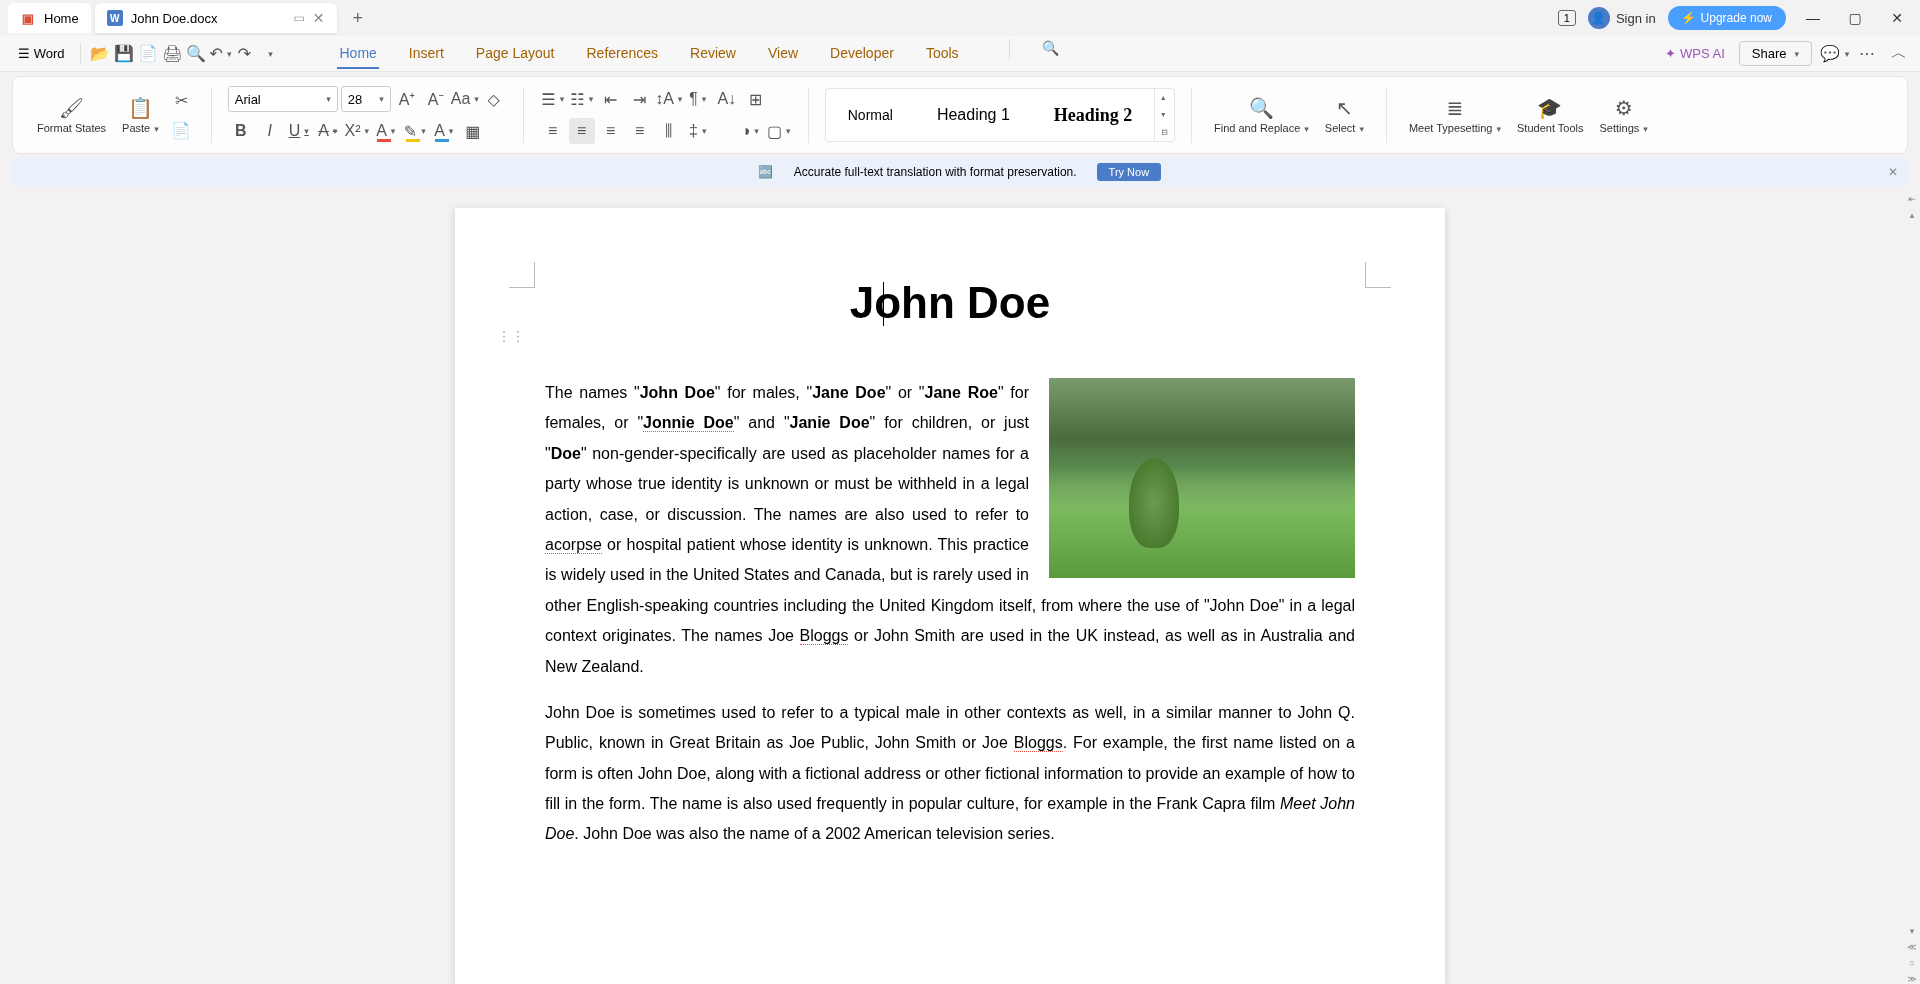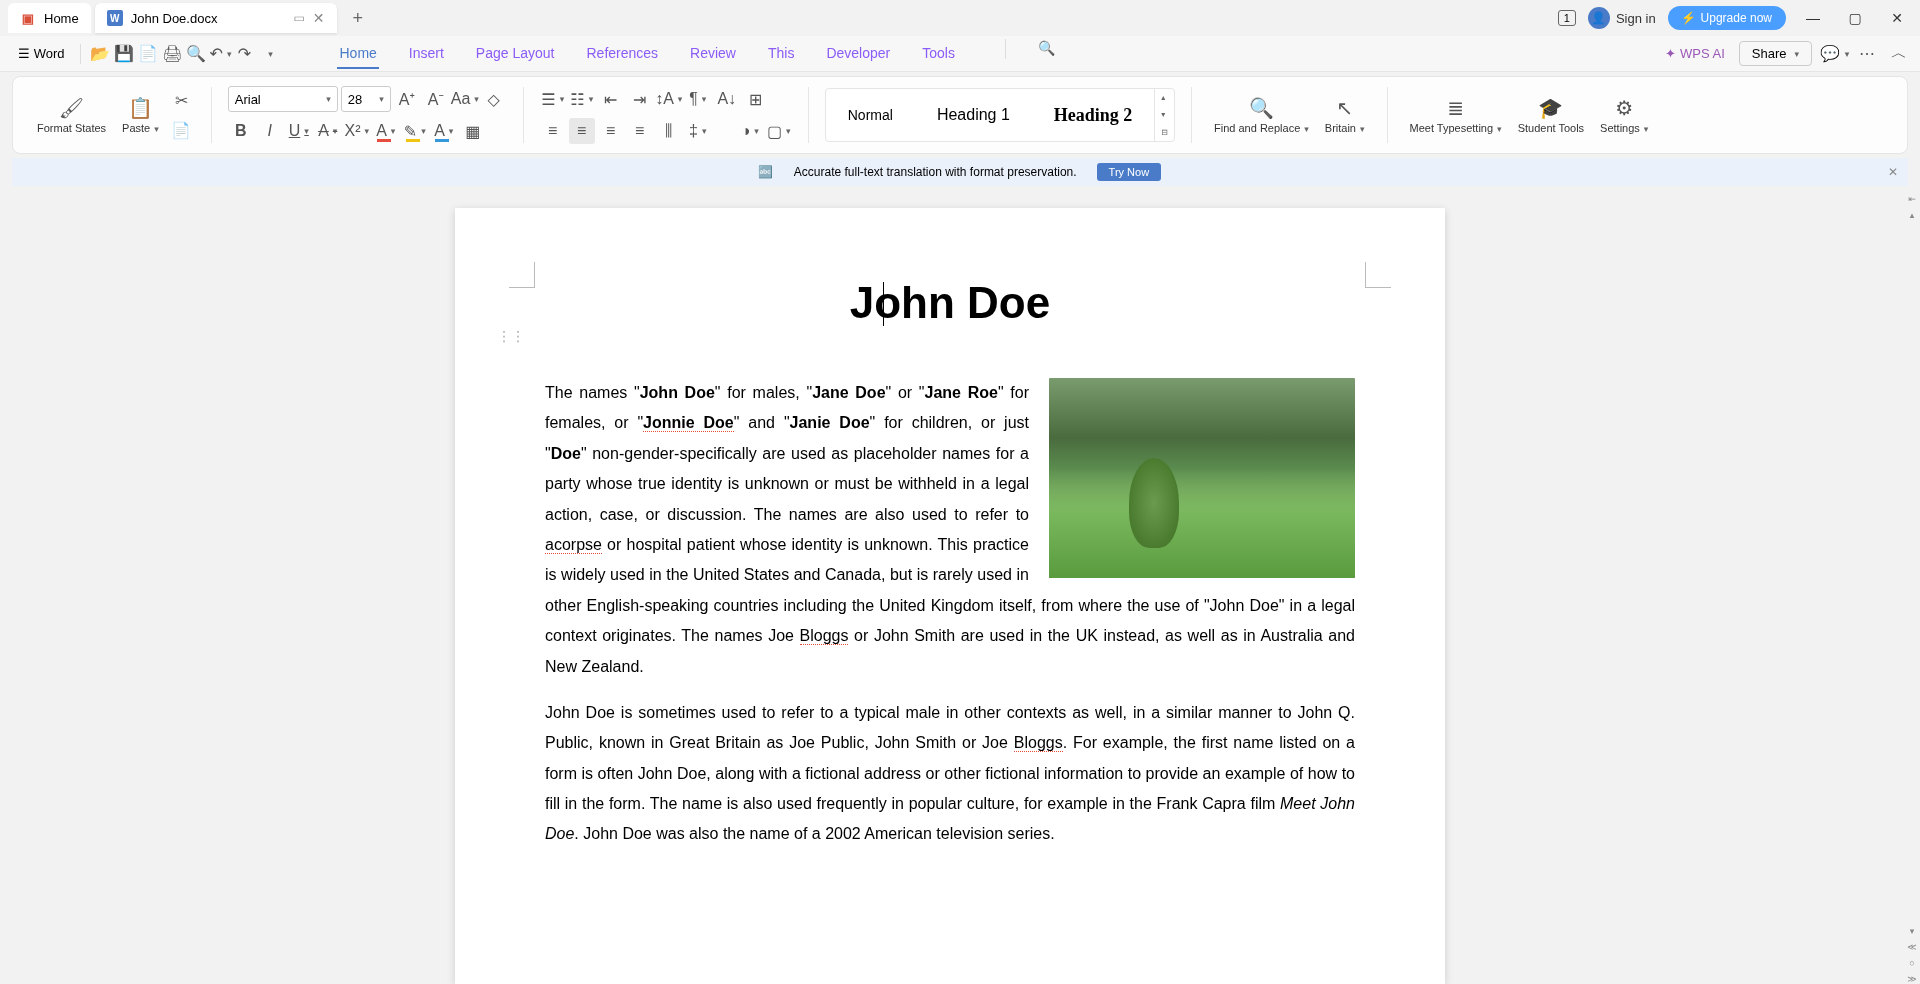--- a/index.html
+++ b/index.html
@@ -23,21 +23,21 @@
   .upgrade-btn { background: #4a9eff; color: #fff; border: none; border-radius: 14px; padding: 5px 14px; font-size: 12px; display: flex; align-items: center; gap: 4px; }
   .win-btn { width: 30px; height: 30px; display: flex; align-items: center; justify-content: center; color: #333; font-size: 14px; cursor: pointer; }
 
   
   .menubar { height: 36px; background: #f7f7f7; display: flex; align-items: center; padding: 0 12px; border-bottom: 1px solid #e5e5e5; }
   .menu-left { display: flex; align-items: center; gap: 6px; }
   .menu-btn { display: flex; align-items: center; gap: 4px; font-size: 13px; padding: 4px 6px; cursor: pointer; }
   .menu-icon { width: 18px; height: 18px; color: #555; display: flex; align-items: center; justify-content: center; }
   .menu-sep { width: 1px; height: 20px; background: #ddd; margin: 0 4px; }
   .menu-tabs { display: flex; gap: 28px; margin-left: 60px; font-size: 14px; }
-  .menu-tab { padding: 6px 2px; cursor: pointer; color: #8b5cf6; position: relative; }
+  .menu-tab { padding: 6px 2px; cursor: pointer; color: #a16207; position: relative; }
   .menu-tab.active { color: #4a7bc8; font-weight: 500; border-bottom: 2px solid #4a7bc8; }
   .menubar-right { margin-left: auto; display: flex; align-items: center; gap: 14px; }
   .wps-ai { display: flex; align-items: center; gap: 4px; font-size: 13px; color: #9b59b6; }
   .share-btn { border: 1px solid #ccc; border-radius: 4px; padding: 4px 12px; font-size: 13px; display: flex; align-items: center; gap: 4px; }
 
   
   .ribbon { background: #fdfdfd; border: 1px solid #e5e5e5; border-radius: 8px; margin: 4px 12px; padding: 6px 10px; display: flex; align-items: center; gap: 8px; height: 78px; }
   .ribbon-group { display: flex; align-items: center; gap: 4px; padding: 0 8px; }
   .ribbon-sep { width: 1px; height: 56px; background: #e5e5e5; }
   .ribbon-btn-v { display: flex; flex-direction: column; align-items: center; justify-content: center; padding: 4px 6px; font-size: 11px; color: #333; gap: 2px; cursor: pointer; }
@@ -132,21 +132,21 @@
     <span class="menu-icon">
         <span class="dd-arrow">▾</span>
       </span>
   </div>
   <div class="menu-tabs">
     <span class="menu-tab active">Home</span>
     <span class="menu-tab">Insert</span>
     <span class="menu-tab">Page Layout</span>
     <span class="menu-tab">References</span>
     <span class="menu-tab">Review</span>
-    <span class="menu-tab">This</span>
+    <span class="menu-tab">View</span>
     <span class="menu-tab">Developer</span>
     <span class="menu-tab">Tools</span>
     <span class="menu-sep" style="margin-left:20px"></span>
     <span class="menu-icon">🔍</span>
   </div>
   <div class="menubar-right">
     <div class="wps-ai">
       <span>✦</span>
       <span>WPS AI</span>
     </div>
@@ -245,21 +245,21 @@
     </div>
   </div>
   <span class="ribbon-sep"></span>
   <div class="ribbon-group">
     <div class="ribbon-btn-v">
       <span class="icon">🔍</span>
       <span style="text-align:center;line-height:1.1"><span>Find and Replace</span><span class="dd-arrow">▾</span></span>
     </div>
     <div class="ribbon-btn-v">
       <span class="icon">↖</span>
-      <span><span>Britain</span><span class="dd-arrow">▾</span></span>
+      <span><span>Select</span><span class="dd-arrow">▾</span></span>
     </div>
   </div>
   <span class="ribbon-sep"></span>
   <div class="ribbon-group">
     <div class="ribbon-btn-v">
       <span class="icon">≣</span>
       <span style="text-align:center;line-height:1.1"><span>Meet Typesetting</span><span class="dd-arrow">▾</span></span>
     </div>
     <div class="ribbon-btn-v">
       <span class="icon">🎓</span>

